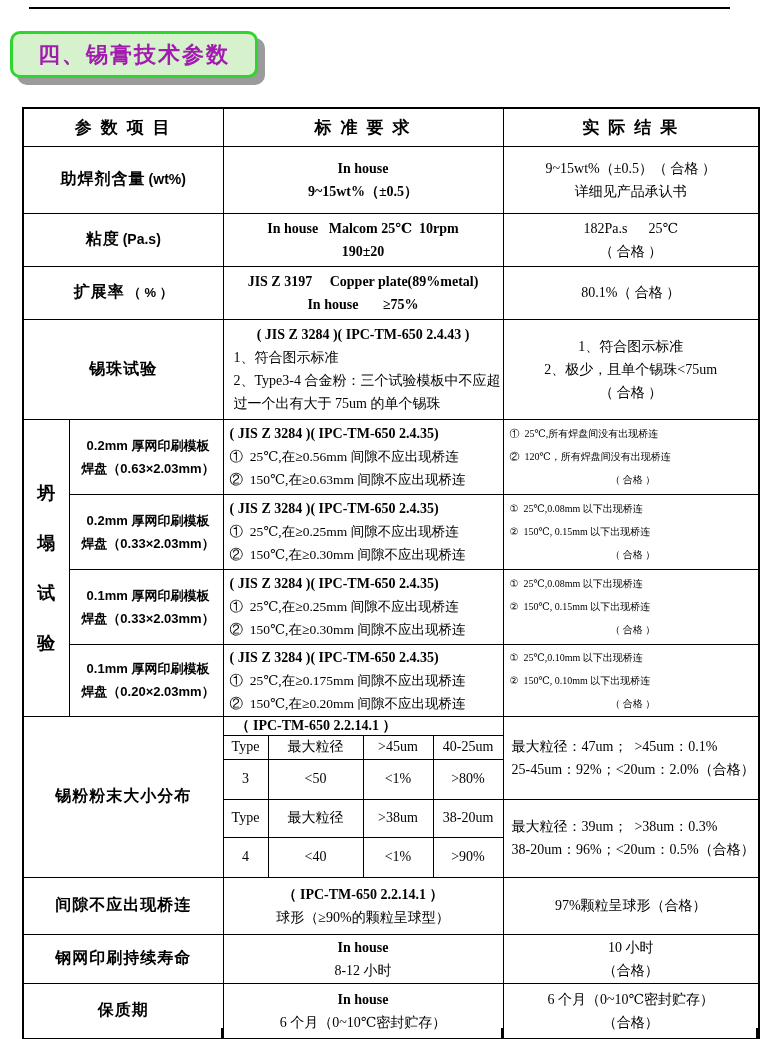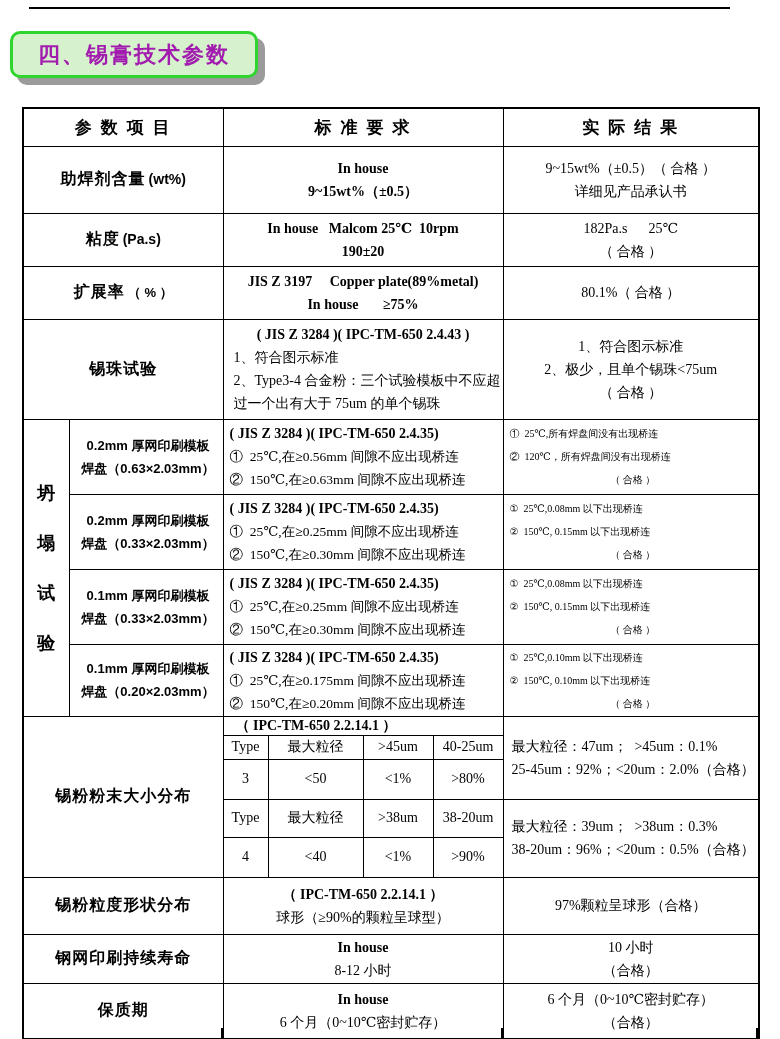--- a/index.html
+++ b/index.html
@@ -261,21 +261,21 @@
 
     <tr class="ntab" style="height:40px">
       <td>4</td>
       <td>&lt;40</td>
       <td>&lt;1%</td>
       <td>&gt;90%</td>
     </tr>
 
     <tr style="height:57px">
       <td colspan="2" class="plabel">
-        <span>锡粉粒度形状分布</span>
+        <span>间隙不应出现桥连</span>
       </td>
       <td colspan="4" class="std c">
         <div class="line b">（ IPC-TM-650 2.2.14.1 ）</div>
         <div class="line">球形（≥90%的颗粒呈球型）</div>
       </td>
       <td class="res c">
         <div class="line">97%颗粒呈球形（合格）</div>
       </td>
     </tr>
 

